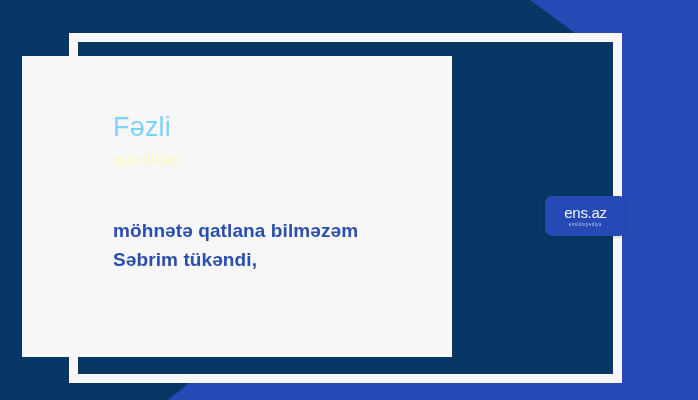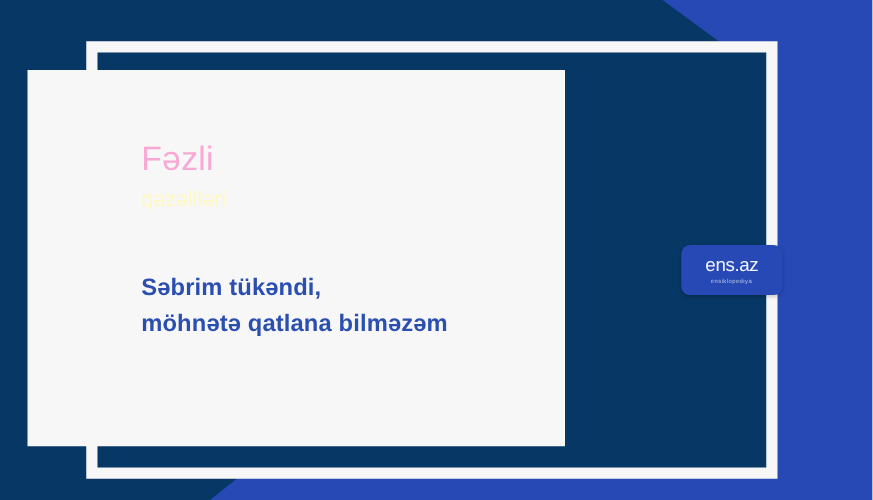--- a/index.html
+++ b/index.html
@@ -68,21 +68,21 @@
   
   .text-block {
     position: absolute;
     left: 113px;
     top: 112px;
     width: 350px;
   }
   .poem-title {
     font-size: 27px;
     font-weight: 400;
-    color: #f9a8d4;
+    color: #7dd3fc;
     line-height: 1.15;
     letter-spacing: 0.2px;
     margin: 0;
   }
   .poem-subtitle {
     font-size: 17px;
     font-weight: 400;
     color: #fef9c3;
     line-height: 1.2;
     letter-spacing: 0.1px;
@@ -141,22 +141,22 @@
 
   <div class="frame-outer"></div>
   <div class="frame-inner"></div>
 
   <div class="content-card"></div>
 
   <div class="text-block">
     <div class="poem-title">Fəzli</div>
     <div class="poem-subtitle">qəzəllləri</div>
     <div class="poem-quote">
+      <span class="qline">möhnətə qatlana bilməzəm</span>
       <span class="qline">Səbrim tükəndi,</span>
-      <span class="qline">möhnətə qatlana bilməzəm</span>
     </div>
   </div>
 
   <div class="logo-badge">
     <span class="logo-word">ens.az</span>
     <span class="logo-tag">ensiklopediya</span>
   </div>
 
 </div>
 

